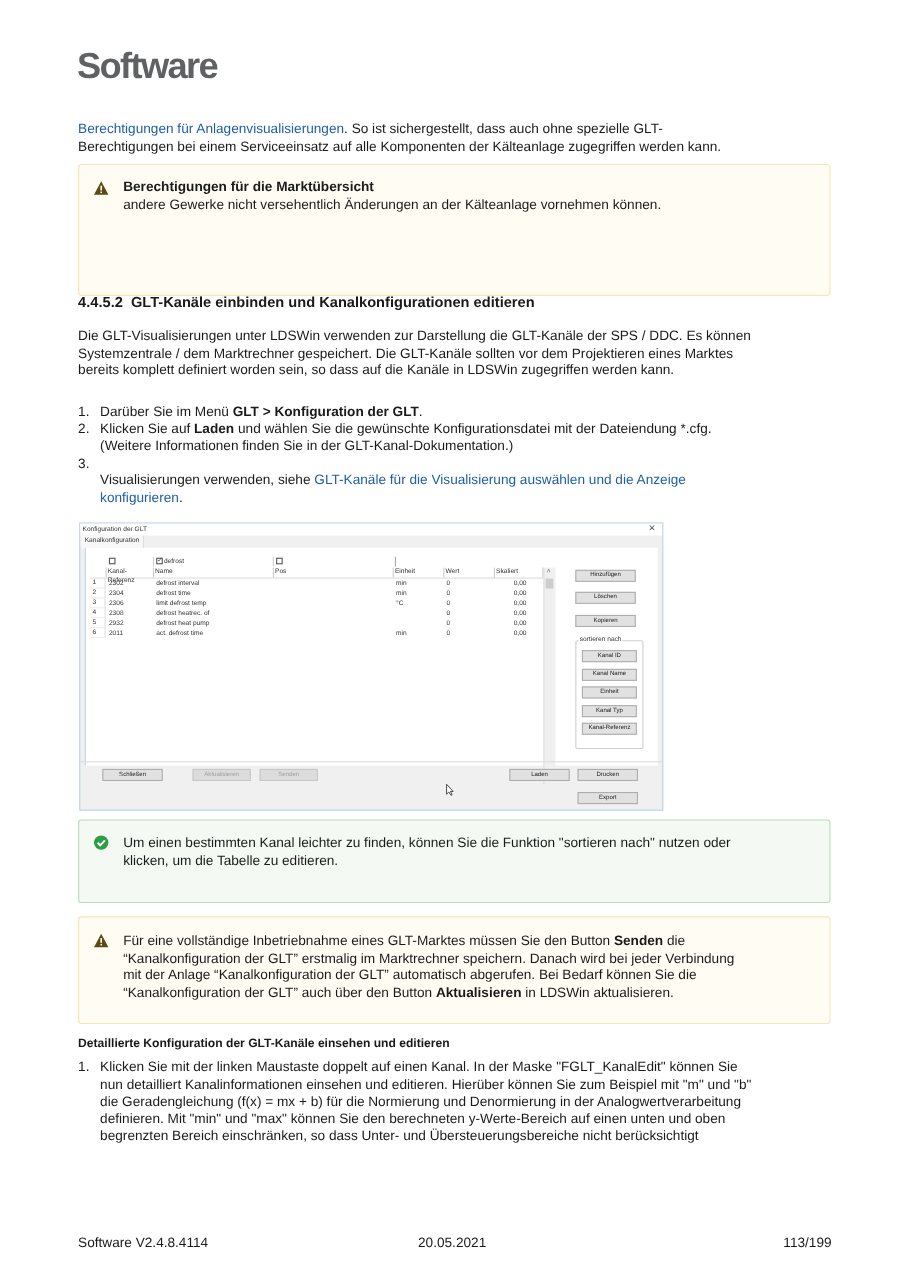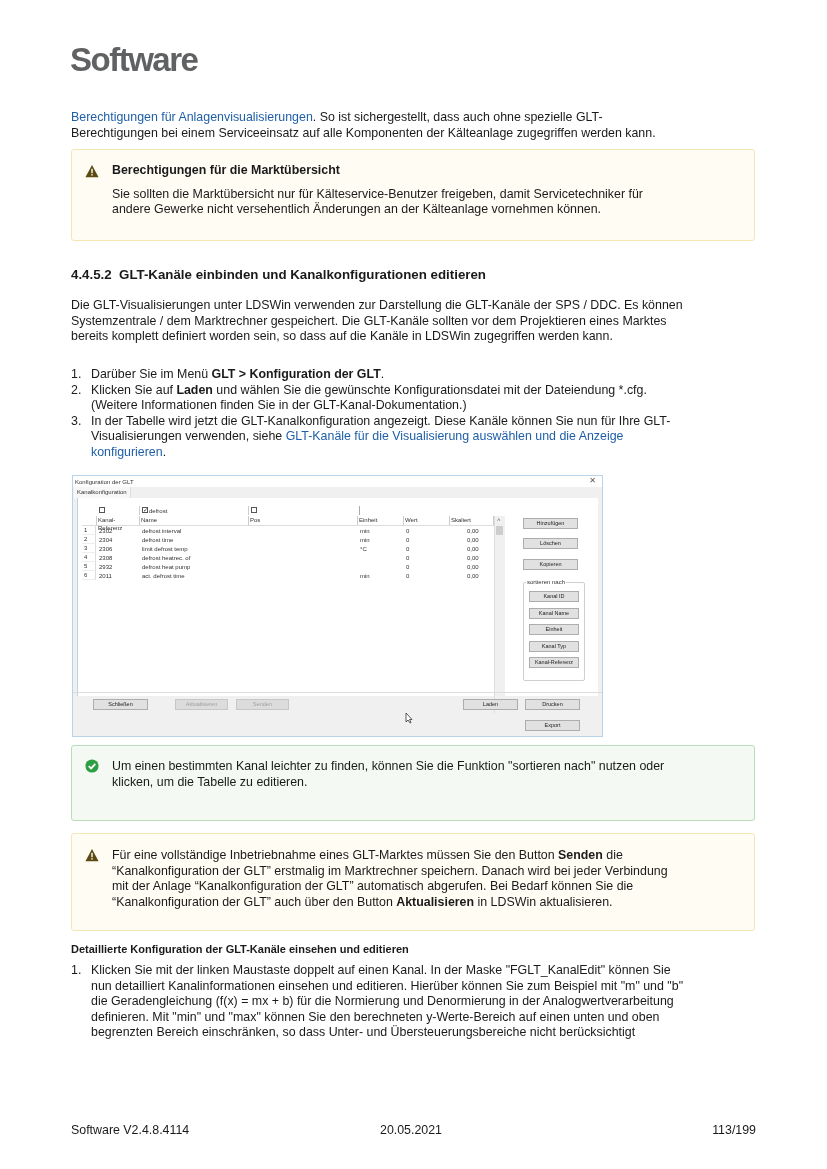--- a/index.html
+++ b/index.html
@@ -52,47 +52,46 @@
 </head>
 <body>
 
 <div class="logo">Software</div>
 
 <div class="p" style="top:110px;">
   <span class="link">Berechtigungen für Anlagenvisualisierungen</span><span>. So ist sichergestellt, dass auch ohne spezielle GLT-</span><br>
   <span>Berechtigungen bei einem Serviceeinsatz auf alle Komponenten der Kälteanlage zugegriffen werden kann.</span>
 </div>
 
-<div class="callout warn" style="top:149px;height:92px;">
+<div class="callout warn" style="top:149px;height:120px;">
   <svg class="ico" style="top:14px;" viewBox="0 0 16 16">
     <path d="M8 1 L15.5 15 L0.5 15 Z" fill="#5b4a12"></path>
       <rect x="7.2" y="5.5" width="1.6" height="5" fill="#fff"></rect>
       <rect x="7.2" y="11.6" width="1.6" height="1.6" fill="#fff"></rect>
   </svg>
   <div class="txt" style="top:13px;">
     <div style="font-weight:bold;">Berechtigungen für die Marktübersicht</div>
-    <div style="margin-top:8px;">Sie sollten die Marktübersicht nur für Kälteservice-Benutzer freigeben, damit Servicetechniker für</div>
     <div>andere Gewerke nicht versehentlich Änderungen an der Kälteanlage vornehmen können.</div>
   </div>
 </div>
 
 <div class="p h3" style="top:267px;">
   <span>4.4.5.2</span>&nbsp; <span>GLT-Kanäle einbinden und Kanalkonfigurationen editieren</span>
 </div>
 
 <div class="p" style="top:298px;">
   <div>Die GLT-Visualisierungen unter LDSWin verwenden zur Darstellung die GLT-Kanäle der SPS / DDC. Es können</div>
   <div>Systemzentrale / dem Marktrechner gespeichert. Die GLT-Kanäle sollten vor dem Projektieren eines Marktes</div>
   <div>bereits komplett definiert worden sein, so dass auf die Kanäle in LDSWin zugegriffen werden kann.</div>
 </div>
 
 <ol class="p steps" style="top:367px;">
   <li><span class="num">1.</span><span>Darüber Sie im Menü </span><b>GLT &gt; Konfiguration der GLT</b><span>.</span></li>
   <li><span class="num">2.</span><span>Klicken Sie auf </span><b>Laden</b><span> und wählen Sie die gewünschte Konfigurationsdatei mit der Dateiendung *.cfg.</span><br><span>(Weitere Informationen finden Sie in der GLT-Kanal-Dokumentation.)</span></li>
-  <li><span class="num">3.</span><span>In der Tabelle wird jetzt die GLT-Kanalkonfiguration angezeigt. Diese Kanäle können Sie nun für Ihre GLT-</span><br><span>Visualisierungen verwenden, siehe </span><span class="link">GLT-Kanäle für die Visualisierung auswählen und die Anzeige</span><br><span class="link">konfigurieren</span><span>.</span></li>
+  <li><span class="num">3.</span><br><span>Visualisierungen verwenden, siehe </span><span class="link">GLT-Kanäle für die Visualisierung auswählen und die Anzeige</span><br><span class="link">konfigurieren</span><span>.</span></li>
 </ol>
 
 <div class="dlg">
   <div class="titlebar">
     <span class="title">Konfiguration der GLT</span>
     <span class="close">✕</span>
   </div>
   <div class="tabstrip">
     <div class="tab">Kanalkonfiguration</div>
   </div>

